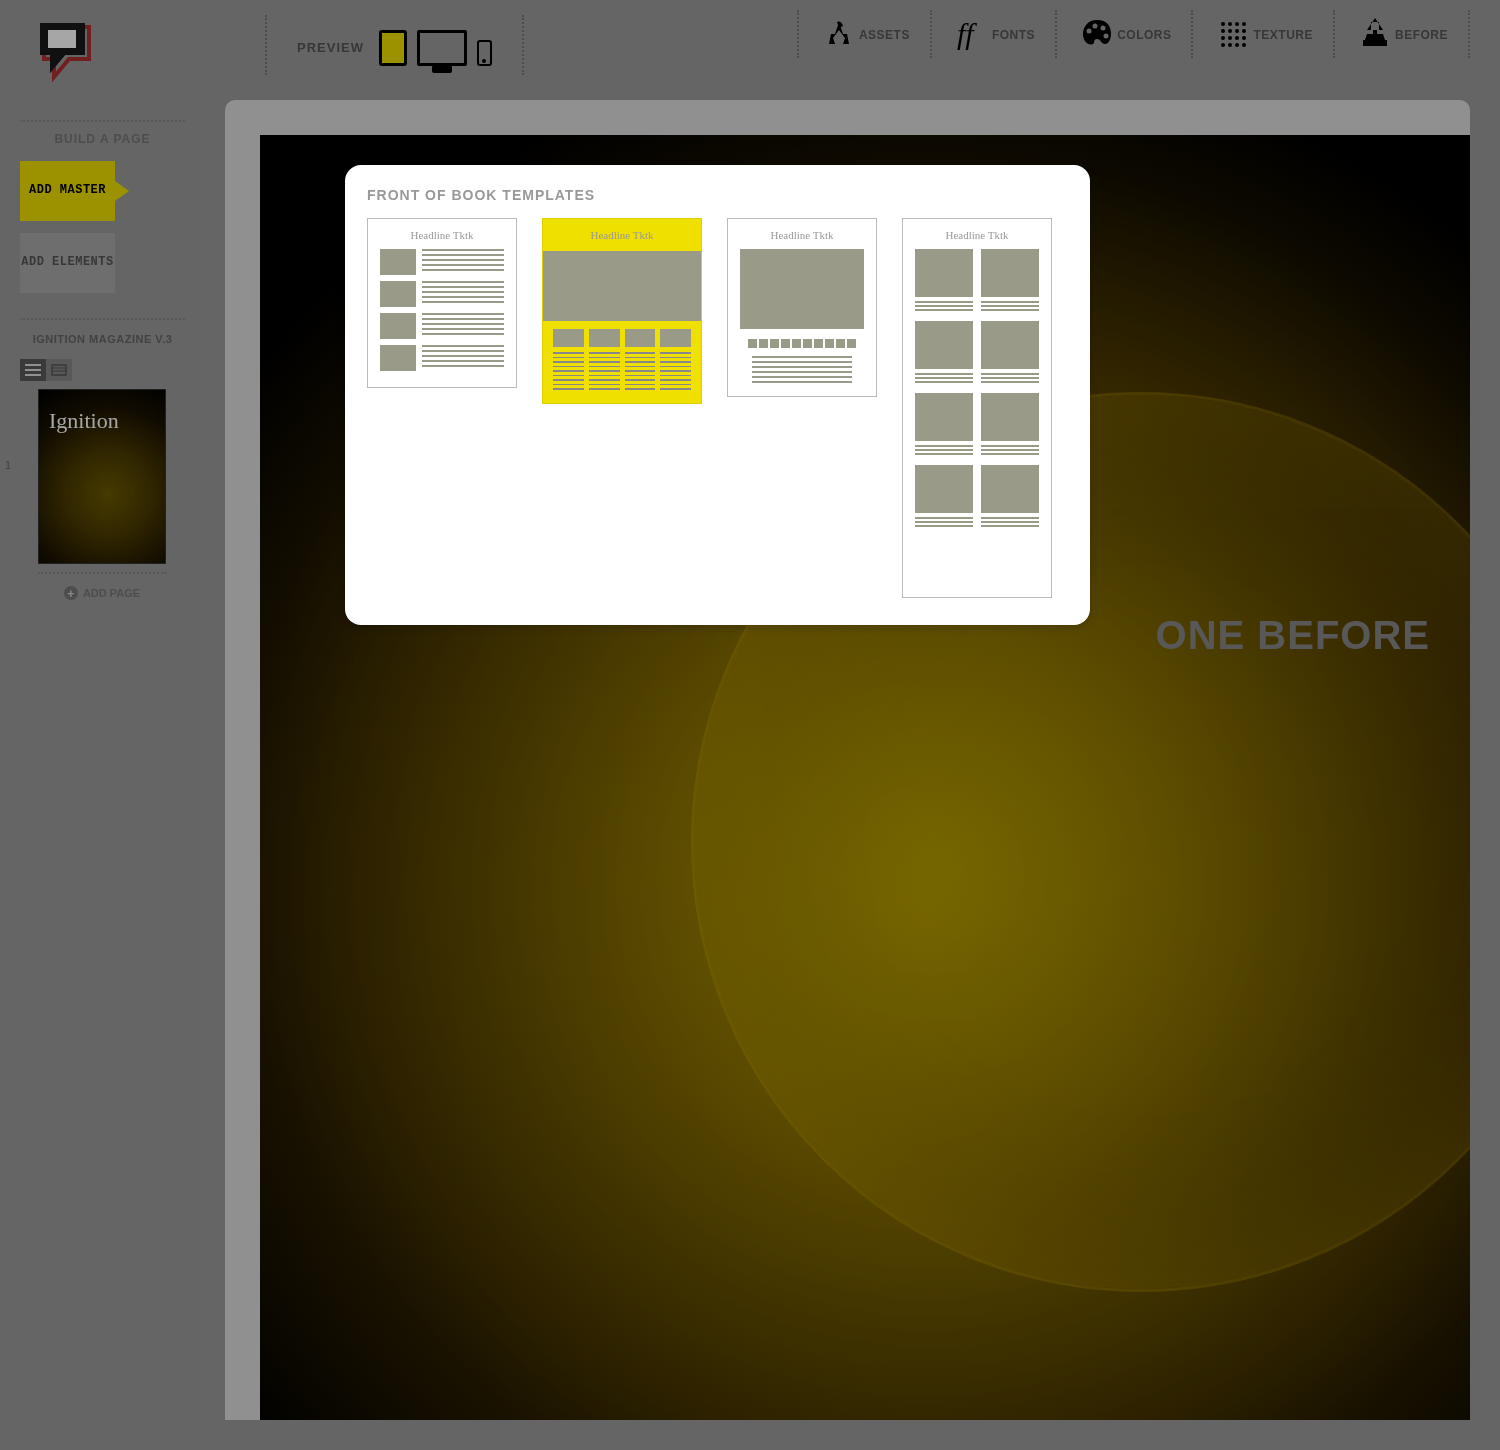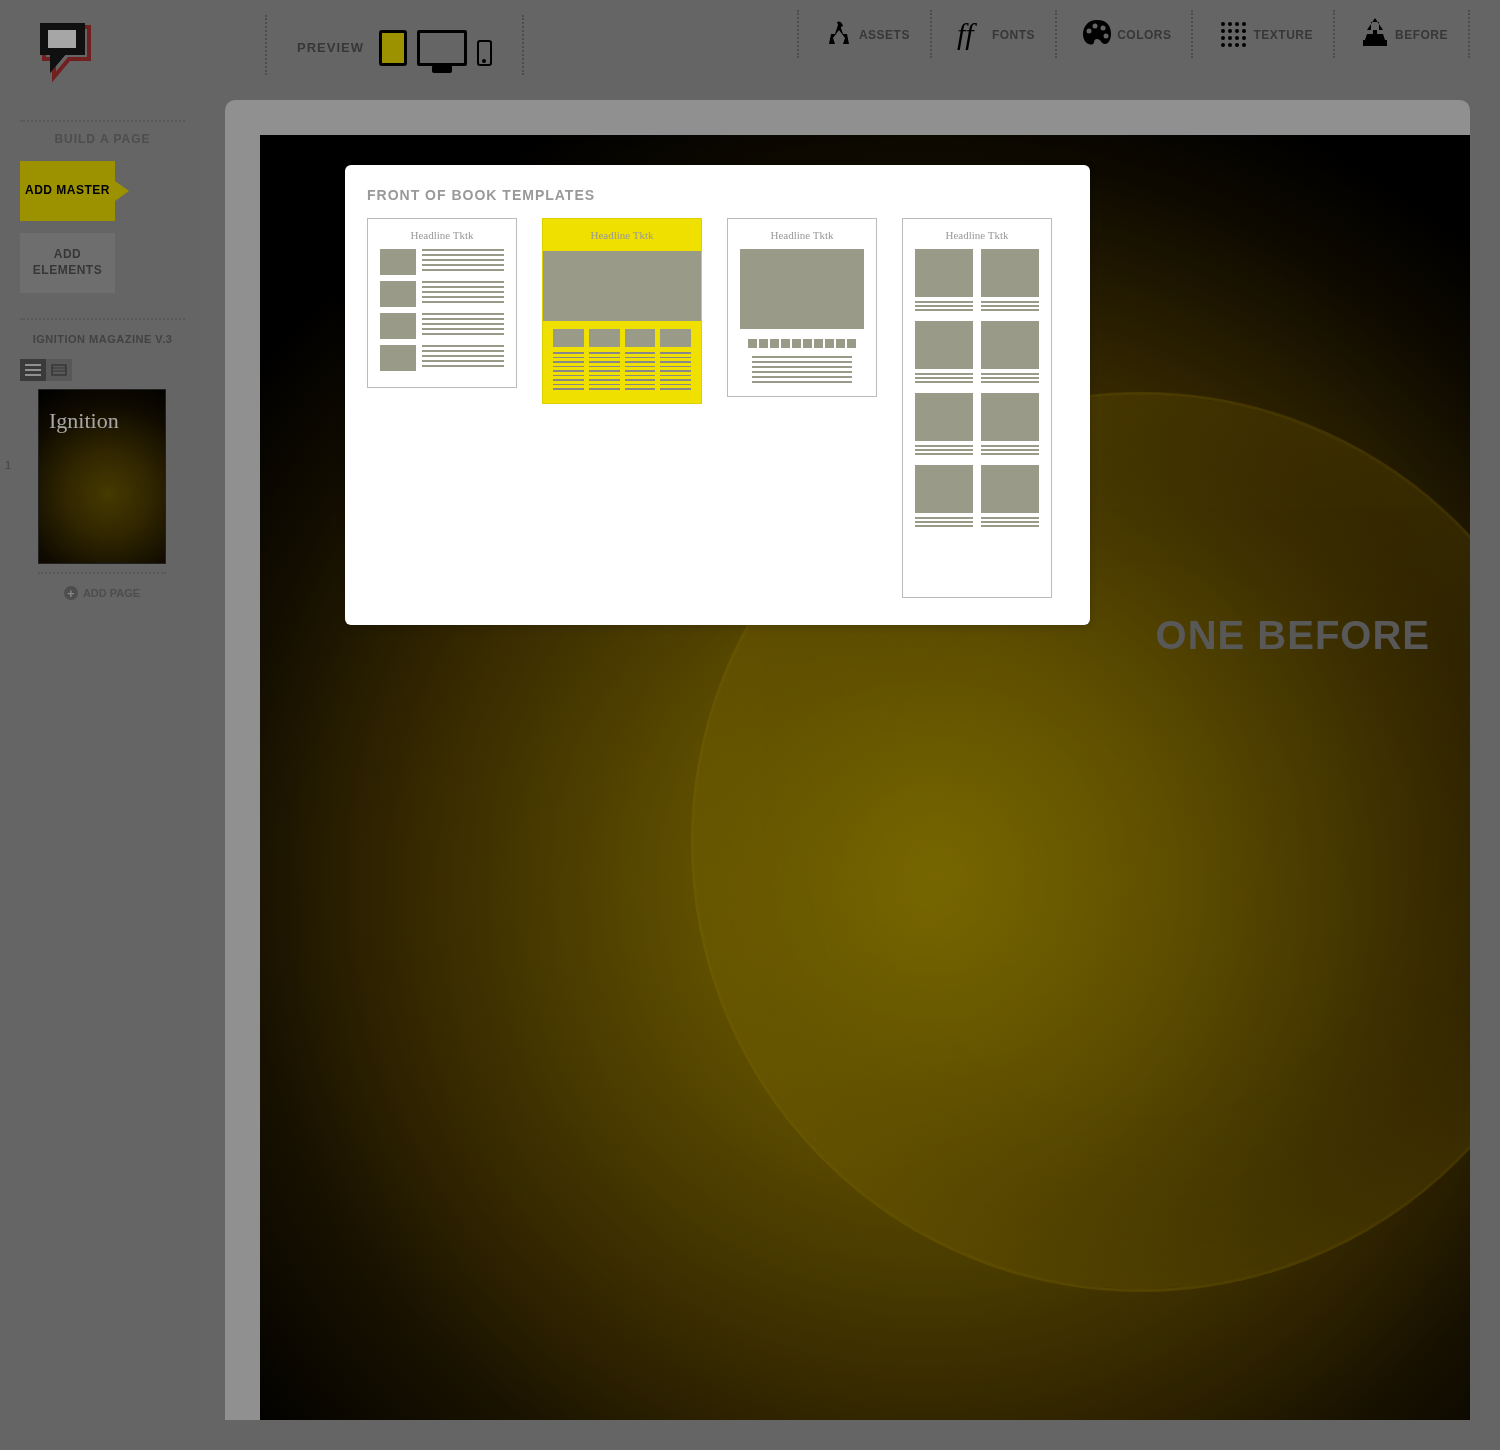--- a/index.html
+++ b/index.html
@@ -22,21 +22,21 @@
 
 .header-tools { position: absolute; right: 30px; top: 10px; display: flex; gap: 0; }
 .tool-item { display: flex; align-items: center; padding: 5px 20px; border-left: 2px dotted #777; }
 .tool-item:last-child { border-right: 2px dotted #777; }
 .tool-icon { width: 40px; height: 38px; display: flex; align-items: center; justify-content: center; }
 .tool-label { font-size: 12px; font-weight: bold; color: #555; letter-spacing: 0.5px; margin-top: 2px; }
 
 
 .sidebar { position: absolute; left: 20px; top: 120px; width: 165px; }
 .build-label { font-size: 12px; font-weight: bold; color: #777; letter-spacing: 1px; text-align: center; margin-bottom: 15px; border-top: 2px dotted #888; padding-top: 10px; }
-.add-btn { width: 95px; height: 60px; display: flex; align-items: center; justify-content: center; flex-direction: column; font-size: 12px; font-weight: bold; letter-spacing: 0.5px; margin-bottom: 12px; cursor: pointer; line-height: 1.3; text-align: center; position: relative; }
+.add-btn { width: 95px; height: 60px; display: flex; align-items: center; justify-content: center; flex-direction: column; font-size: 12px; font-weight: bold; letter-spacing: 0.5px; margin-bottom: 12px; cursor: pointer; line-height: 1.3; text-align: center; position: relative; font-family: Liberation Mono, monospace; }
 .add-master { background: #f0e000; color: #000; }
 .add-master::after { content: ""; position: absolute; right: -14px; top: 50%; transform: translateY(-50%); border-left: 14px solid #f0e000; border-top: 10px solid transparent; border-bottom: 10px solid transparent; }
 .add-elements { background: #aaa; color: #555; }
 
 .project-label { font-size: 11px; font-weight: bold; color: #666; letter-spacing: 0.5px; text-align: center; line-height: 1.4; border-top: 2px dotted #888; padding-top: 12px; margin-top: 25px; }
 
 .view-toggle { display: flex; gap: 0; margin-top: 12px; margin-bottom: 8px; }
 .view-btn { width: 26px; height: 22px; background: #888; display: flex; align-items: center; justify-content: center; }
 .view-btn.active { background: #5a5a5a; }
 
@@ -56,21 +56,21 @@
 .sun-rim { position: absolute; right: -10%; top: 20%; width: 900px; height: 900px; border-radius: 50%; border: 3px solid rgba(200,160,0,0.3); box-shadow: inset 0 0 150px rgba(200,160,0,0.4); }
 
 
 .popover-menu { position: absolute; left: 140px; top: 175px; width: 180px; background: #c5c5c5; border-radius: 12px; padding: 12px; z-index: 100; }
 .menu-item { background: #fff; border: 1px solid #aaa; border-radius: 6px; padding: 9px; margin-bottom: 8px; text-align: center; font-size: 14px; font-weight: bold; color: #444; letter-spacing: 0.5px; cursor: pointer; }
 .menu-item:last-child { margin-bottom: 0; }
 .menu-item.active { background: #f0e000; color: #000; position: relative; }
 .menu-item.active::after { content: ""; position: absolute; right: -18px; top: 50%; transform: translateY(-50%); border-left: 18px solid #f0e000; border-top: 10px solid transparent; border-bottom: 10px solid transparent; }
 
 
-.template-panel { position: absolute; left: 345px; top: 165px; width: 745px; height: 460px; background: #fff; border-radius: 6px; padding: 22px; z-index: 90; box-shadow: 0 2px 8px rgba(0,0,0,0.2); }
+.template-panel { position: absolute; left: 345px; top: 165px; width: 745px; height: 460px; background: #fff; border-radius: 16px; padding: 22px; z-index: 90; box-shadow: 0 2px 8px rgba(0,0,0,0.2); }
 .template-title { font-size: 14px; font-weight: bold; color: #999; letter-spacing: 1px; margin-bottom: 15px; }
 .template-row { display: flex; gap: 25px; align-items: flex-start; }
 .template { border: 1px solid #bbb; background: #fff; padding: 10px 12px; width: 150px; }
 .temp-head { font-size: 11px; color: #999; text-align: center; font-family: Georgia, serif; margin-bottom: 8px; }
 
 
 .t1-row { display: flex; gap: 6px; margin-bottom: 6px; }
 .t1-img { width: 36px; height: 26px; background: #9a9a88; }
 .t1-lines { flex: 1; }
 .t1-line { height: 2px; background: #9a9a88; margin-bottom: 3px; }

